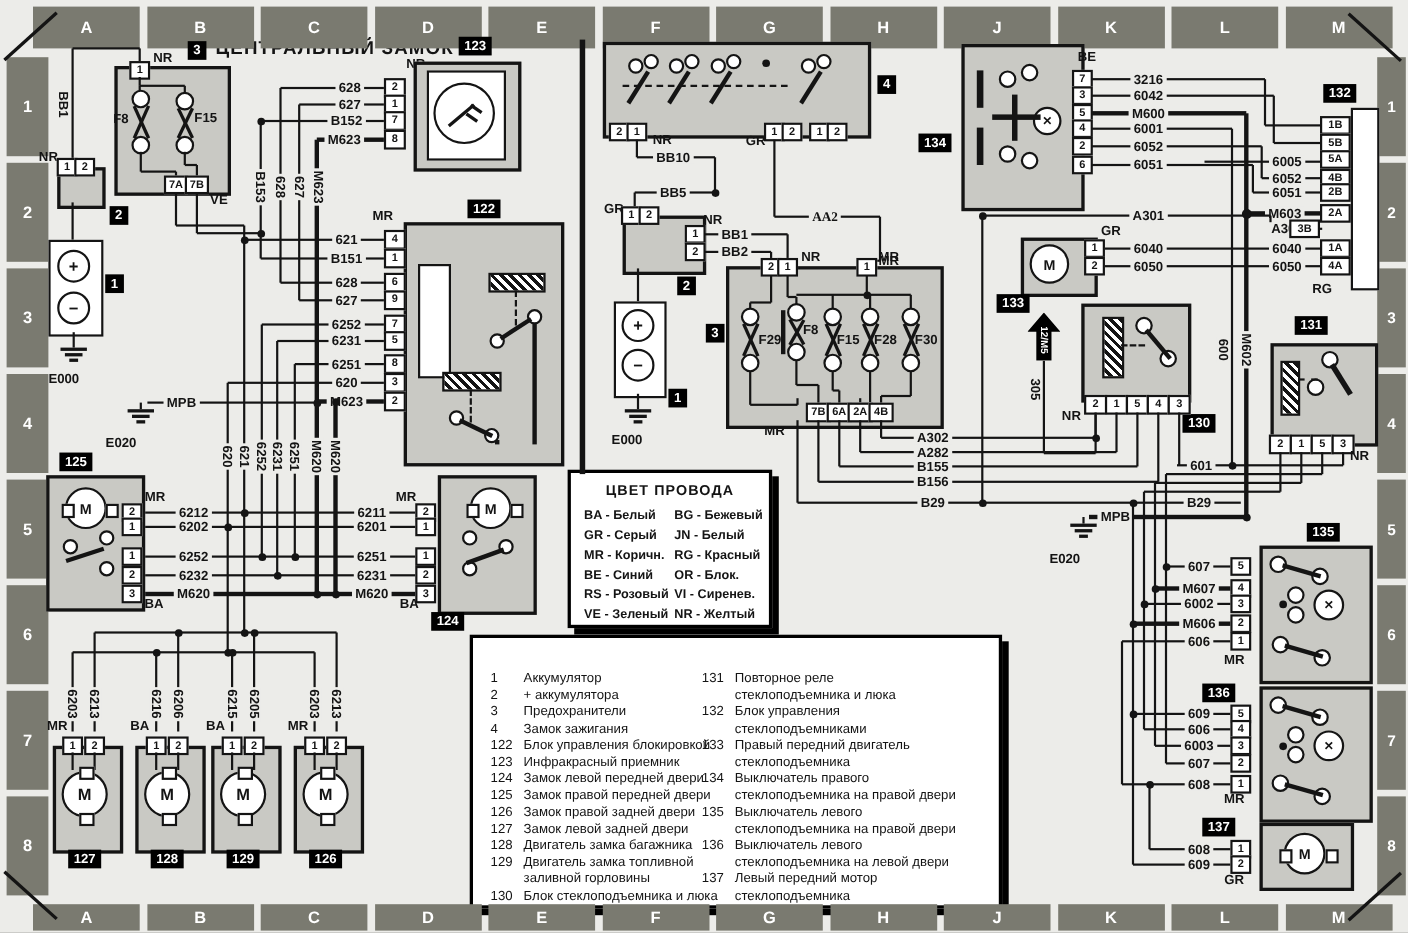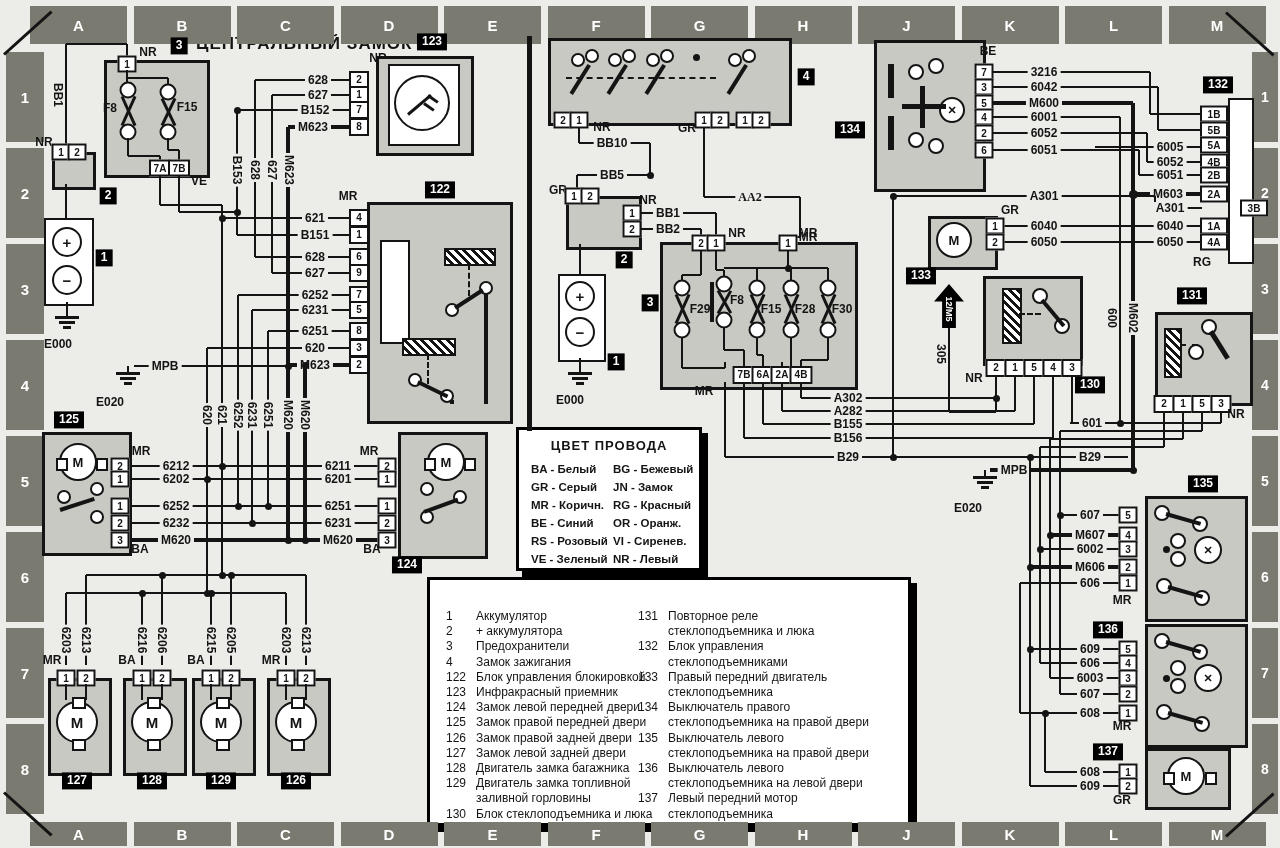--- a/index.html
+++ b/index.html
@@ -40,29 +40,29 @@
 </head>
 <body>
 
 <div id="page">
   <div class="title-l">ЦЕНТРАЛЬНЫЙ ЗАМОК</div>
   <div class="legbox" id="colorbox" style="left:516px;top:427px;width:180px;height:138px;">
     <div class="leg-title">ЦВЕТ ПРОВОДА</div>
   <div class="leg-item" style="left: 12px; top: 34px; font-weight: bold; font-size: 11.5px;">BA - Белый</div>
       <div class="leg-item" style="left: 94px; top: 34px; font-weight: bold; font-size: 11.5px;">BG - Бежевый</div>
       <div class="leg-item" style="left: 12px; top: 52px; font-weight: bold; font-size: 11.5px;">GR - Серый</div>
-      <div class="leg-item" style="left: 94px; top: 52px; font-weight: bold; font-size: 11.5px;">JN - Замок</div>
+      <div class="leg-item" style="left: 94px; top: 52px; font-weight: bold; font-size: 11.5px;">JN - Белый</div>
       <div class="leg-item" style="left: 12px; top: 70px; font-weight: bold; font-size: 11.5px;">MR - Коричн.</div>
       <div class="leg-item" style="left: 94px; top: 70px; font-weight: bold; font-size: 11.5px;">RG - Красный</div>
       <div class="leg-item" style="left: 12px; top: 88px; font-weight: bold; font-size: 11.5px;">BE - Синий</div>
-      <div class="leg-item" style="left: 94px; top: 88px; font-weight: bold; font-size: 11.5px;">OR - Оранж.</div>
+      <div class="leg-item" style="left: 94px; top: 88px; font-weight: bold; font-size: 11.5px;">OR - Блок.</div>
       <div class="leg-item" style="left: 12px; top: 106px; font-weight: bold; font-size: 11.5px;">RS - Розовый</div>
       <div class="leg-item" style="left: 94px; top: 106px; font-weight: bold; font-size: 11.5px;">VI - Сиренев.</div>
       <div class="leg-item" style="left: 12px; top: 124px; font-weight: bold; font-size: 11.5px;">VE - Зеленый</div>
-      <div class="leg-item" style="left: 94px; top: 124px; font-weight: bold; font-size: 11.5px;">NR - Левый</div>
+      <div class="leg-item" style="left: 94px; top: 124px; font-weight: bold; font-size: 11.5px;">NR - Желтый</div>
     </div>
   <div class="legbox" id="desigbox" style="left:427px;top:577px;width:478px;height:243px;">
   <div class="leg-item" style="left: 16px; top: 30px;">1</div>
       <div class="leg-item" style="left: 46px; top: 30px;">Аккумулятор</div>
       <div class="leg-item" style="left: 16px; top: 45.2px;">2</div>
       <div class="leg-item" style="left: 46px; top: 45.2px;">+ аккумулятора</div>
       <div class="leg-item" style="left: 16px; top: 60.4px;">3</div>
       <div class="leg-item" style="left: 46px; top: 60.4px;">Предохранители</div>
       <div class="leg-item" style="left: 16px; top: 75.6px;">4</div>
       <div class="leg-item" style="left: 46px; top: 75.6px;">Замок зажигания</div>
@@ -635,21 +635,21 @@
     <div class="lbl" style="left: 1044px; top: 242px;">6050</div>
     <div class="lbl" style="left: 1170px; top: 242px;">6050</div>
     <div class="badge" style="left: 1218px; top: 85px;">132</div>
     <div class="wbox" style="left: 1228px; top: 98px; width: 22px; height: 162px;"></div>
     <div class="pin" style="left: 1214px; top: 114px; width: 24px; height: 13px;">1B</div>
     <div class="pin" style="left: 1214px; top: 130px; width: 24px; height: 13px;">5B</div>
     <div class="pin" style="left: 1214px; top: 145px; width: 24px; height: 13px;">5A</div>
     <div class="pin" style="left: 1214px; top: 162px; width: 24px; height: 13px;">4B</div>
     <div class="pin" style="left: 1214px; top: 175px; width: 24px; height: 13px;">2B</div>
     <div class="pin" style="left: 1214px; top: 194px; width: 24px; height: 13px;">2A</div>
-    <div class="pin" style="left: 1254px; top: 208px; width: 24px; height: 13px;">3B</div>
+    <div class="pin" style="left: 1186px; top: 208px; width: 24px; height: 13px;">3B</div>
     <div class="pin" style="left: 1214px; top: 226px; width: 24px; height: 13px;">1A</div>
     <div class="pin" style="left: 1214px; top: 242px; width: 24px; height: 13px;">4A</div>
     <div class="lbl nb" style="left: 1202px; top: 262px;">RG</div>
     <div class="cbox" style="left: 928px; top: 216px; width: 64px; height: 48px;"></div>
     <div class="circ" style="left: 954px; top: 240px; width: 32px; height: 32px; font-size: 13px;">M</div>
     <div class="pin" style="left: 995px; top: 226px; width: 15px; height: 13px;">1</div>
     <div class="pin" style="left: 995px; top: 242px; width: 15px; height: 13px;">2</div>
     <div class="lbl nb" style="left: 1010px; top: 210px;">GR</div>
     <div class="badge" style="left: 921px; top: 276px;">133</div>
     <div class="arrowup" style="left: 934px; top: 284px; width: 30px; height: 44px;">

